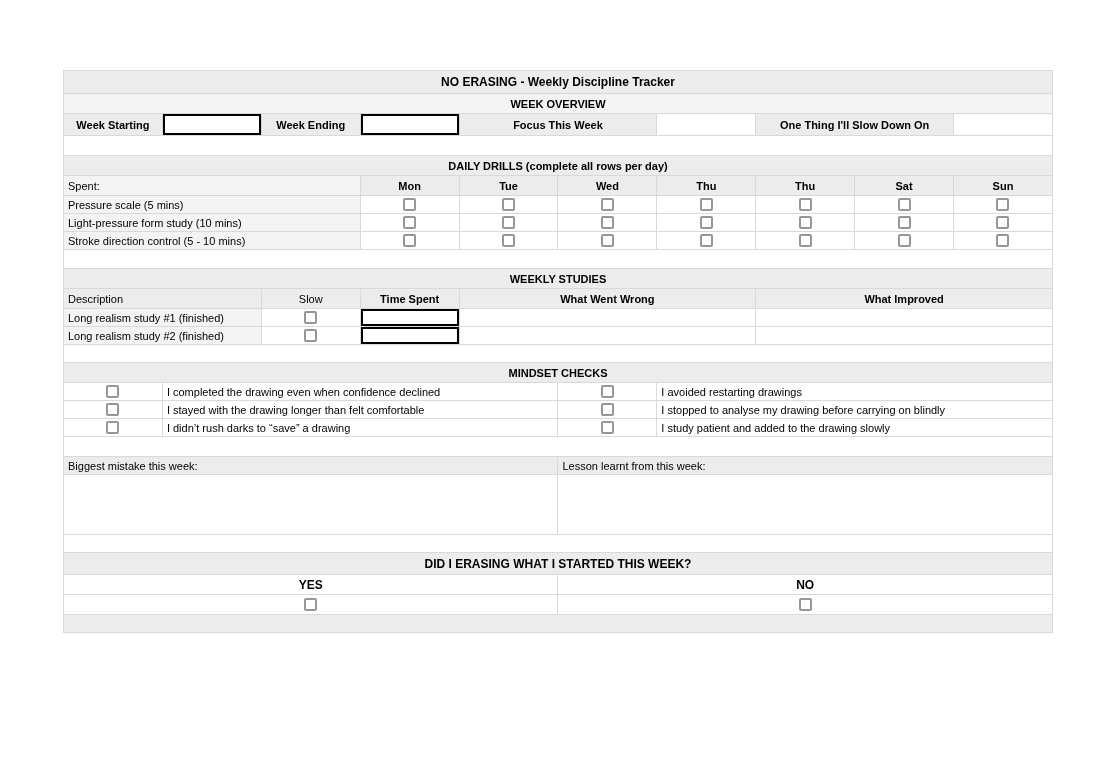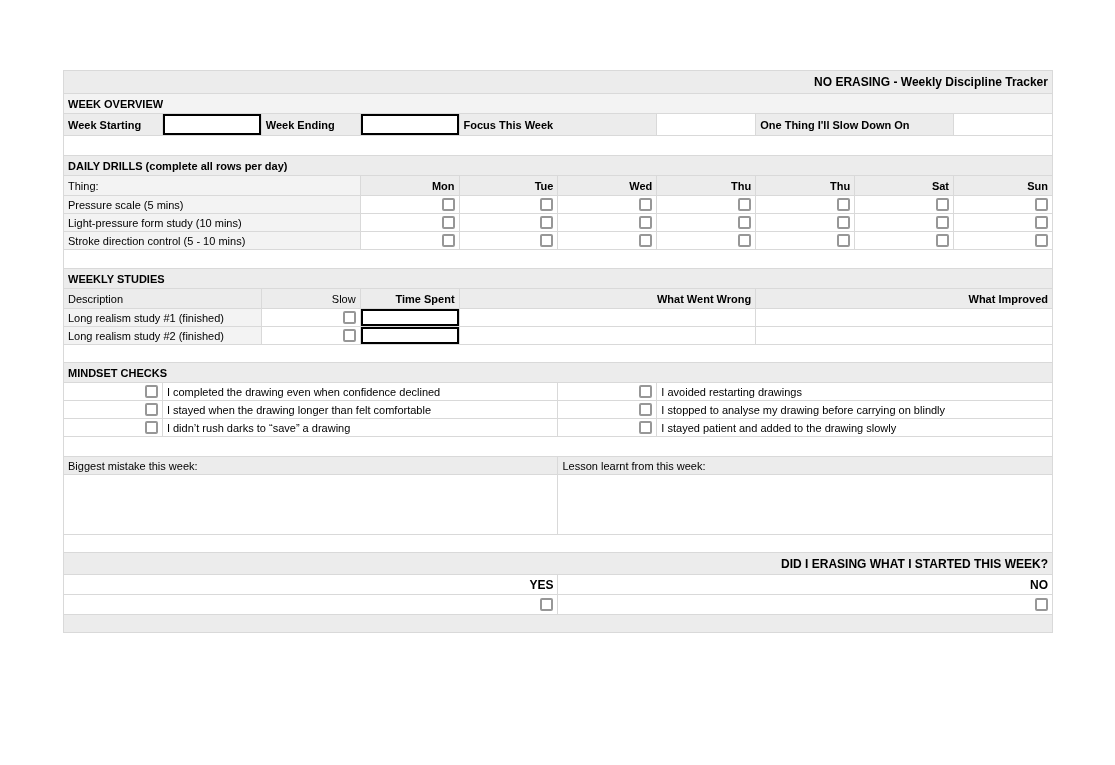--- a/index.html
+++ b/index.html
@@ -1,21 +1,21 @@
 <!DOCTYPE html>
 <html><head>
 <meta charset="utf-8">
 <style>
   html,body{margin:0;padding:0;background:#ffffff;}
   body{width:1115px;height:765px;position:relative;font-family:"Liberation Sans",sans-serif;color:#000;}
   .sheet{position:absolute;left:63px;top:70px;}
   table{border-collapse:collapse;table-layout:fixed;width:989px;}
   td{border:1px solid #d9d9d9;font-size:11px;padding:0 4px;overflow:hidden;white-space:nowrap;vertical-align:middle;}
-  .b{font-weight:bold;}
-  .c{text-align:right;}
+  .b{font-weight:bold;text-align:center;}
+  .c{text-align:center;}
   .hf{background:#ececec;}      
   .lf{background:#f3f3f3;}      
   .fs12{font-size:12px;}
   .inbox{box-shadow:inset 0 0 0 2px #000;background:#fff;}
   .cb{display:inline-block;width:13px;height:13px;box-sizing:border-box;border:2px solid #979797;border-radius:2px;background:#fff;vertical-align:middle;}
   .r23{height:23px}.r22{height:22px}.r21{height:18px}.r20{height:20px}.r19{height:19px}.r60{height:60px}
   .top{vertical-align:top;}
 </style>
 </head>
 <body>
@@ -54,21 +54,21 @@
     <td></td>
   </tr>
   <tr class="r20">
           <td colspan="10"></td>
         </tr>
 
   <tr class="r20">
           <td colspan="10" class="hf b">DAILY DRILLS (complete all rows per day)</td>
         </tr>
   <tr class="r20">
-    <td colspan="3" class="lf">Thing:</td>
+    <td colspan="3" class="lf">Spent:</td>
     <td class="hf b c">Mon</td>
     <td class="hf b c">Tue</td>
     <td class="hf b c">Wed</td>
     <td class="hf b c">Thu</td>
     <td class="hf b c">Thu</td>
     <td class="hf b c">Sat</td>
     <td class="hf b c">Sun</td>
   </tr>
   <tr class="r21">
     <td colspan="3" class="lf">Pressure scale (5 mins)</td>
@@ -136,29 +136,29 @@
           <td colspan="10" class="hf b">MINDSET CHECKS</td>
         </tr>
   <tr class="r21">
     <td class="c"><span class="cb"></span></td>
     <td colspan="4">I completed the drawing even when confidence declined</td>
     <td class="c"><span class="cb"></span></td>
     <td colspan="4">I avoided restarting drawings</td>
   </tr>
   <tr class="r21">
     <td class="c"><span class="cb"></span></td>
-    <td colspan="4">I stayed when the drawing longer than felt comfortable</td>
+    <td colspan="4">I stayed with the drawing longer than felt comfortable</td>
     <td class="c"><span class="cb"></span></td>
     <td colspan="4">I stopped to analyse my drawing before carrying on blindly</td>
   </tr>
   <tr class="r21">
     <td class="c"><span class="cb"></span></td>
     <td colspan="4">I didn’t rush darks to “save” a drawing</td>
     <td class="c"><span class="cb"></span></td>
-    <td colspan="4">I stayed patient and added to the drawing slowly</td>
+    <td colspan="4">I study patient and added to the drawing slowly</td>
   </tr>
   <tr class="r20">
           <td colspan="10"></td>
         </tr>
 
   <tr class="r21">
     <td colspan="5" class="hf">Biggest mistake this week:</td>
     <td colspan="5" class="hf">Lesson learnt from this week:</td>
   </tr>
   <tr class="r60">

